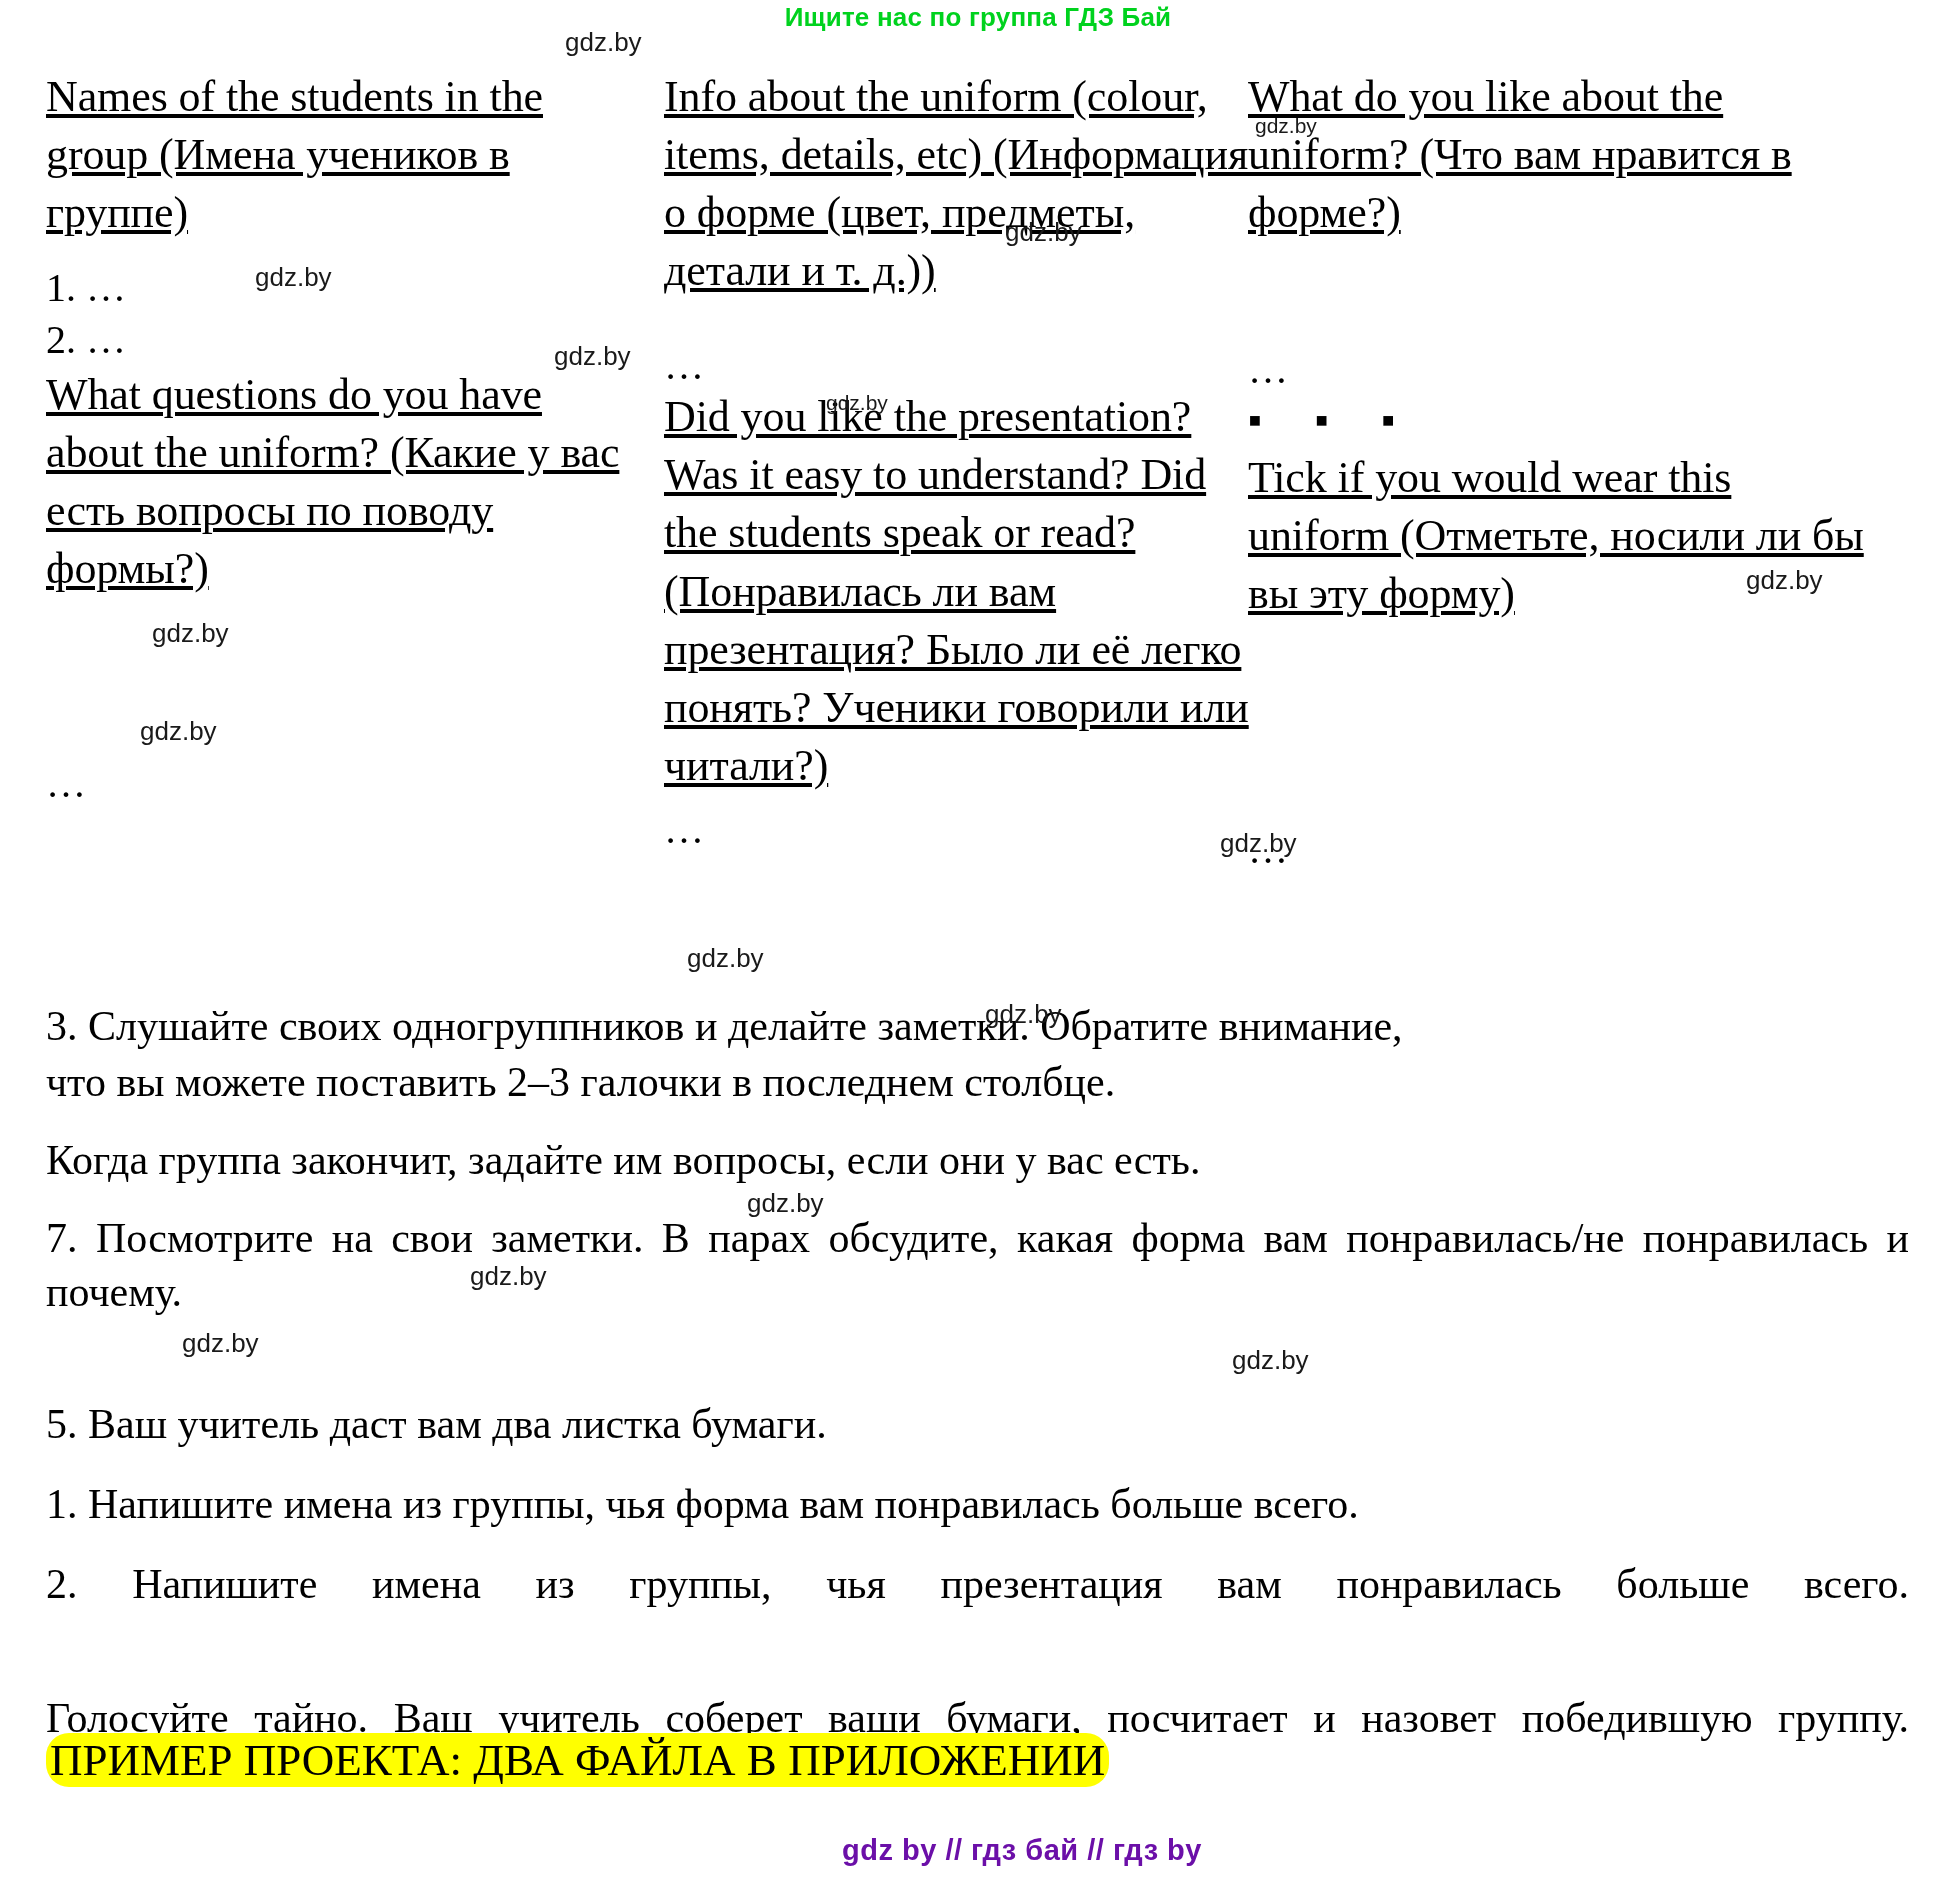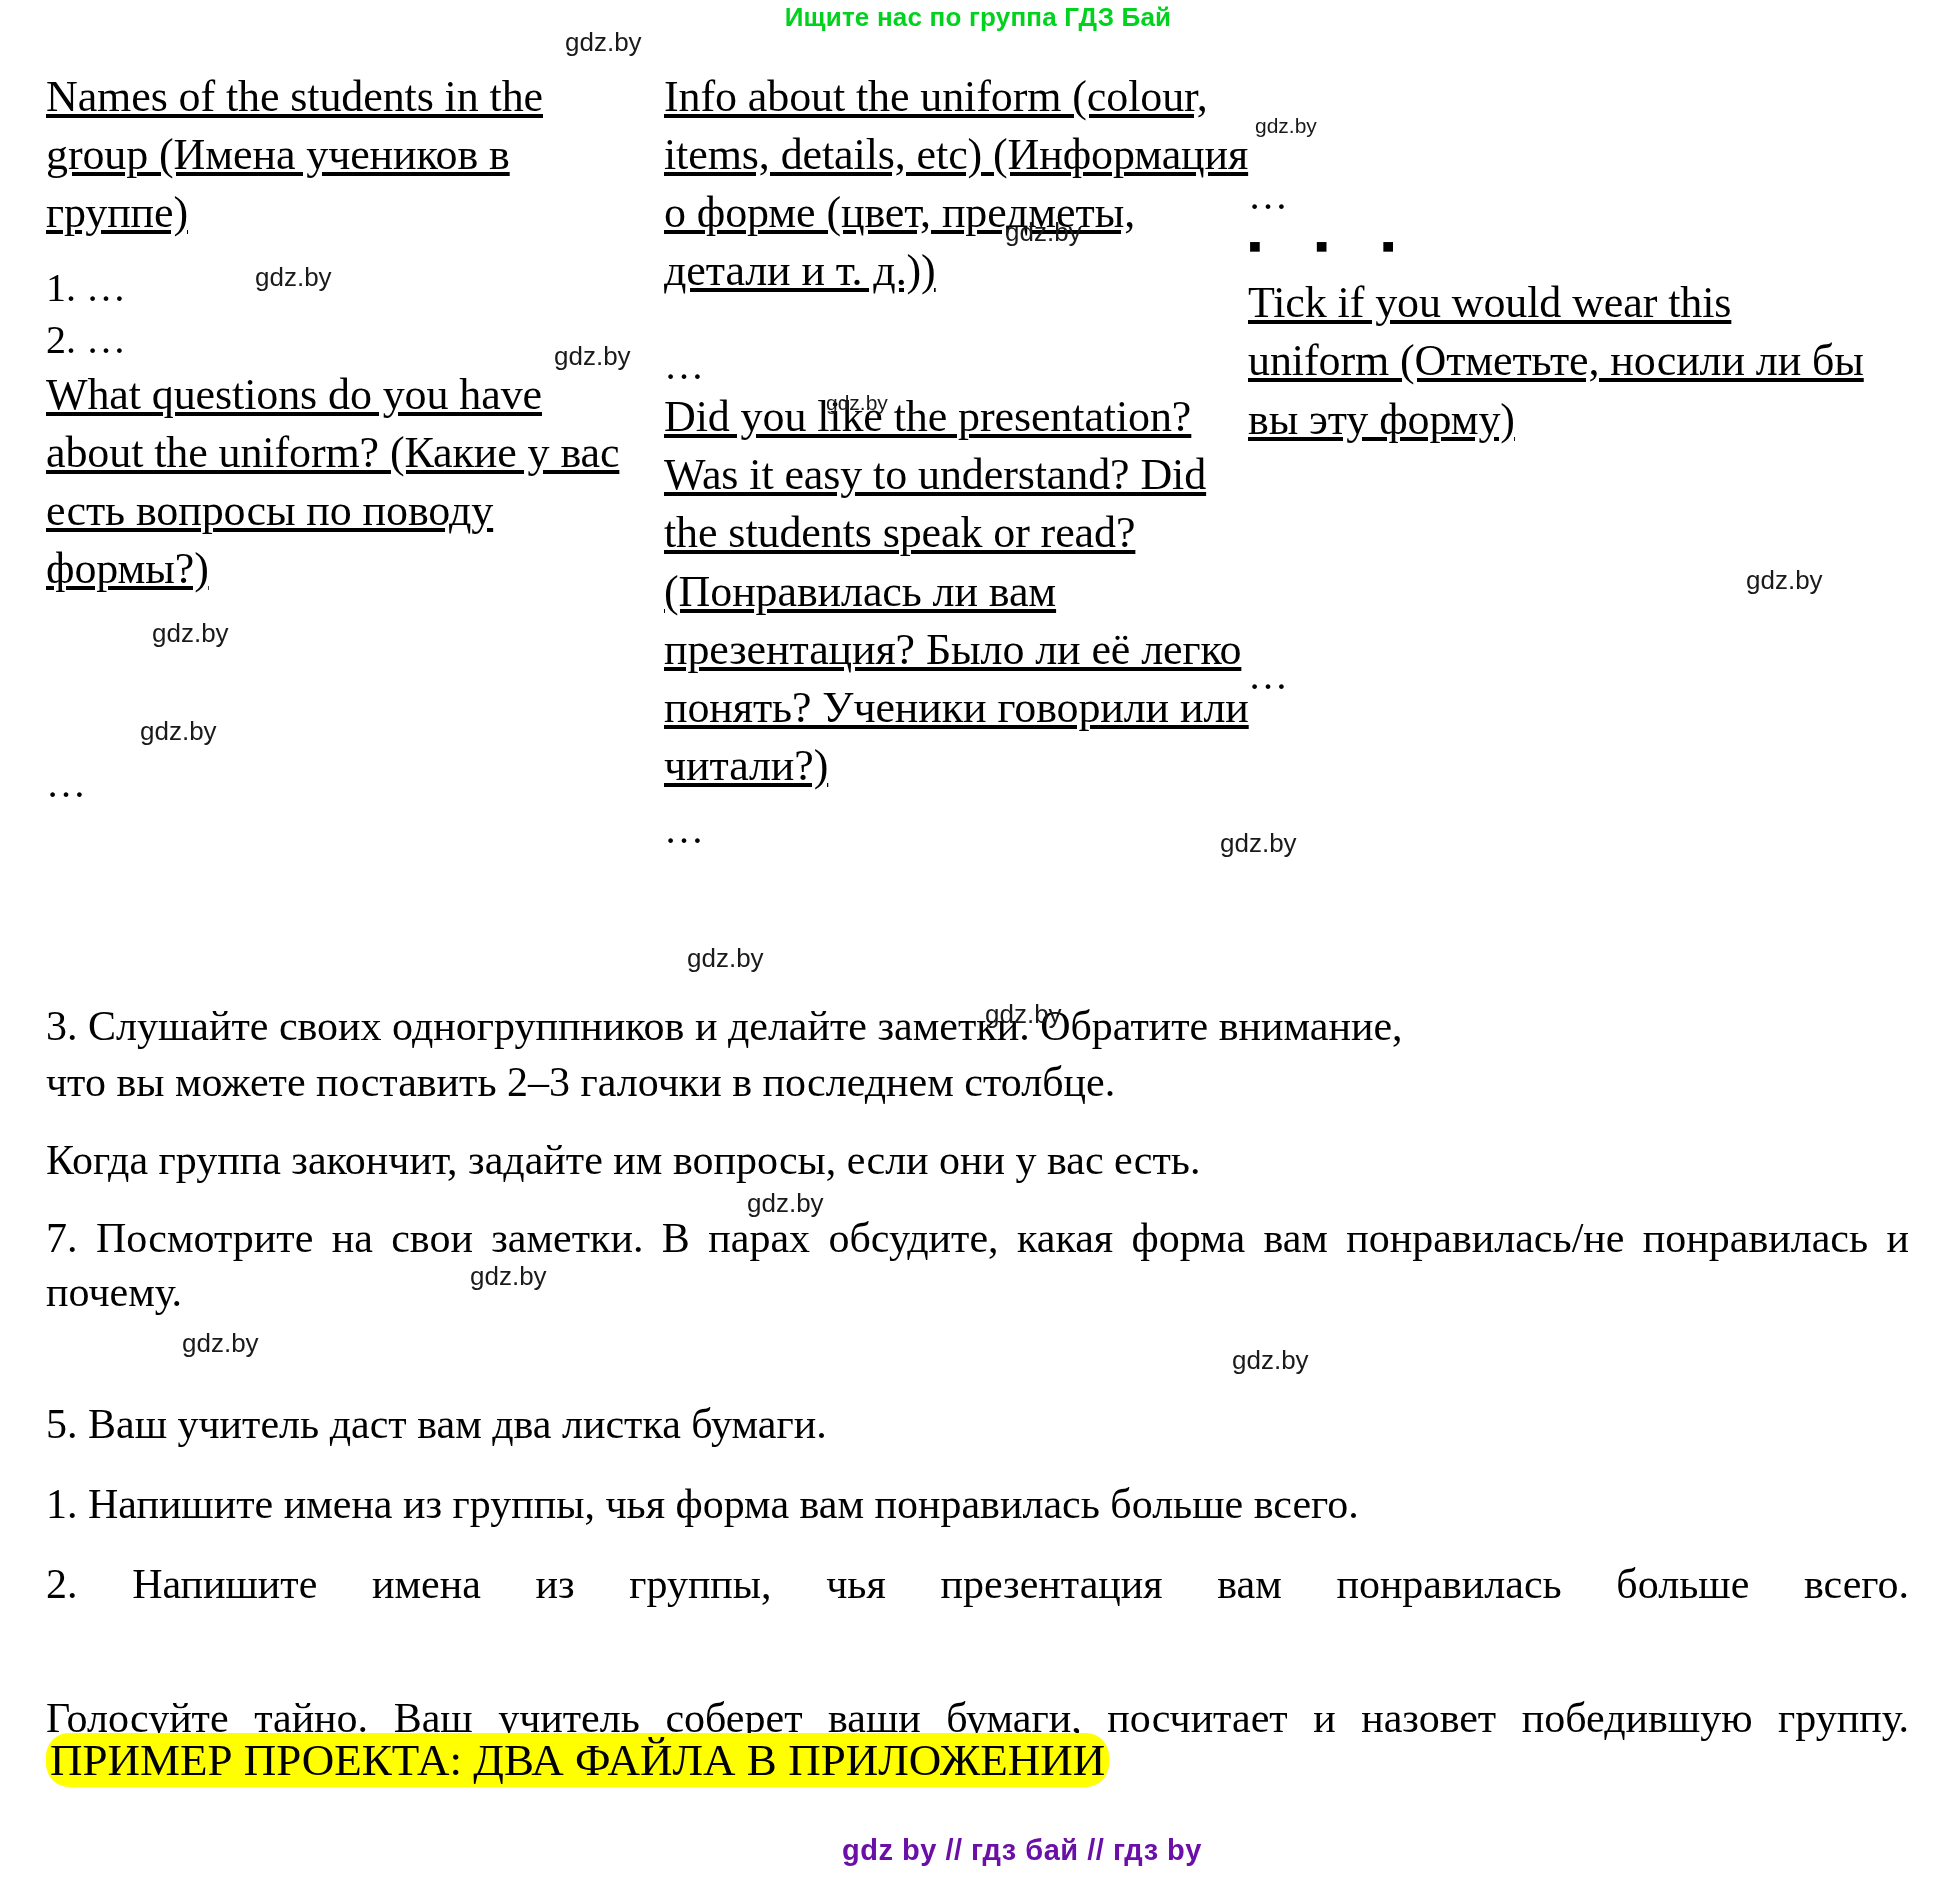--- a/index.html
+++ b/index.html
@@ -144,20 +144,21 @@
   <div class="col c2">
     <div class="cell">Info about the uniform (colour, items, details, etc) (Информация о форме (цвет, предметы, детали и т. д.))</div>
     <div style="height:44px"></div>
     <div class="dots-small">…</div>
     <div class="cell">Did you like the presentation? Was it easy to understand? Did the students speak or read? (Понравилась ли вам презентация? Было ли её легко понять? Ученики говорили или читали?)</div>
     <div style="height:13.5px"></div>
     <div class="dots-small">…</div>
   </div>
 
   <div class="col c3">
+    <div class="cell">What do you like about the uniform? (Что вам нравится в форме?)</div>
     <div style="height:106px"></div>
     <div class="dots-small">…</div>
     <div style="height:7.7px"></div>
     <div class="sq-dots">▪ ▪ ▪</div>
     <div style="height:9.7px"></div>
     <div class="cell">Tick if you would wear this uniform (Отметьте, носили ли бы вы эту форму)</div>
     <div style="height:205px"></div>
     <div class="dots-small">…</div>
   </div>
 

